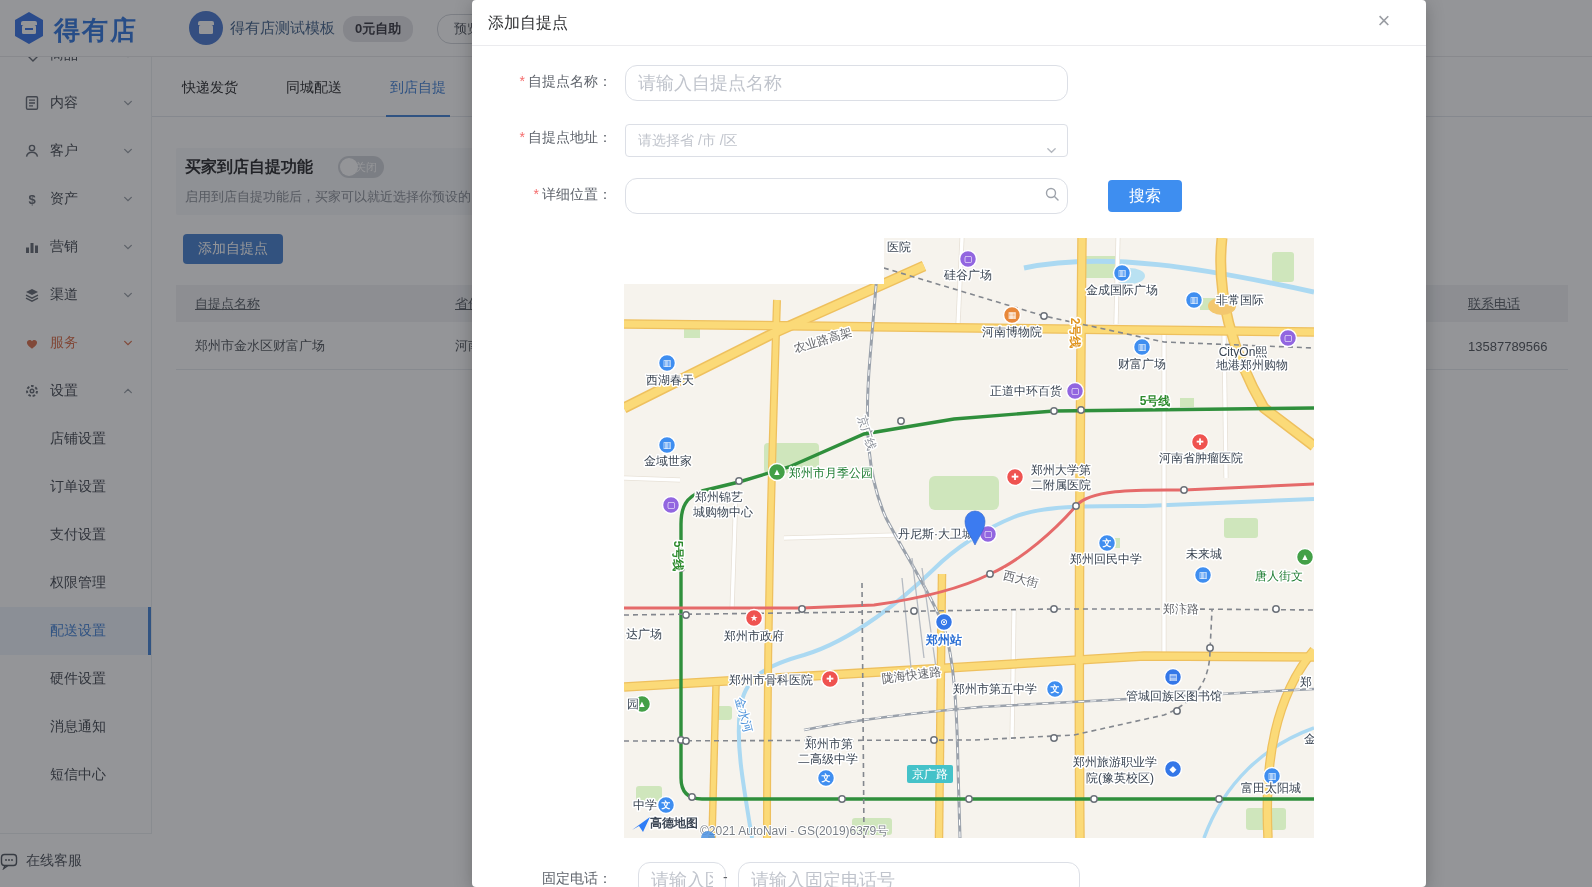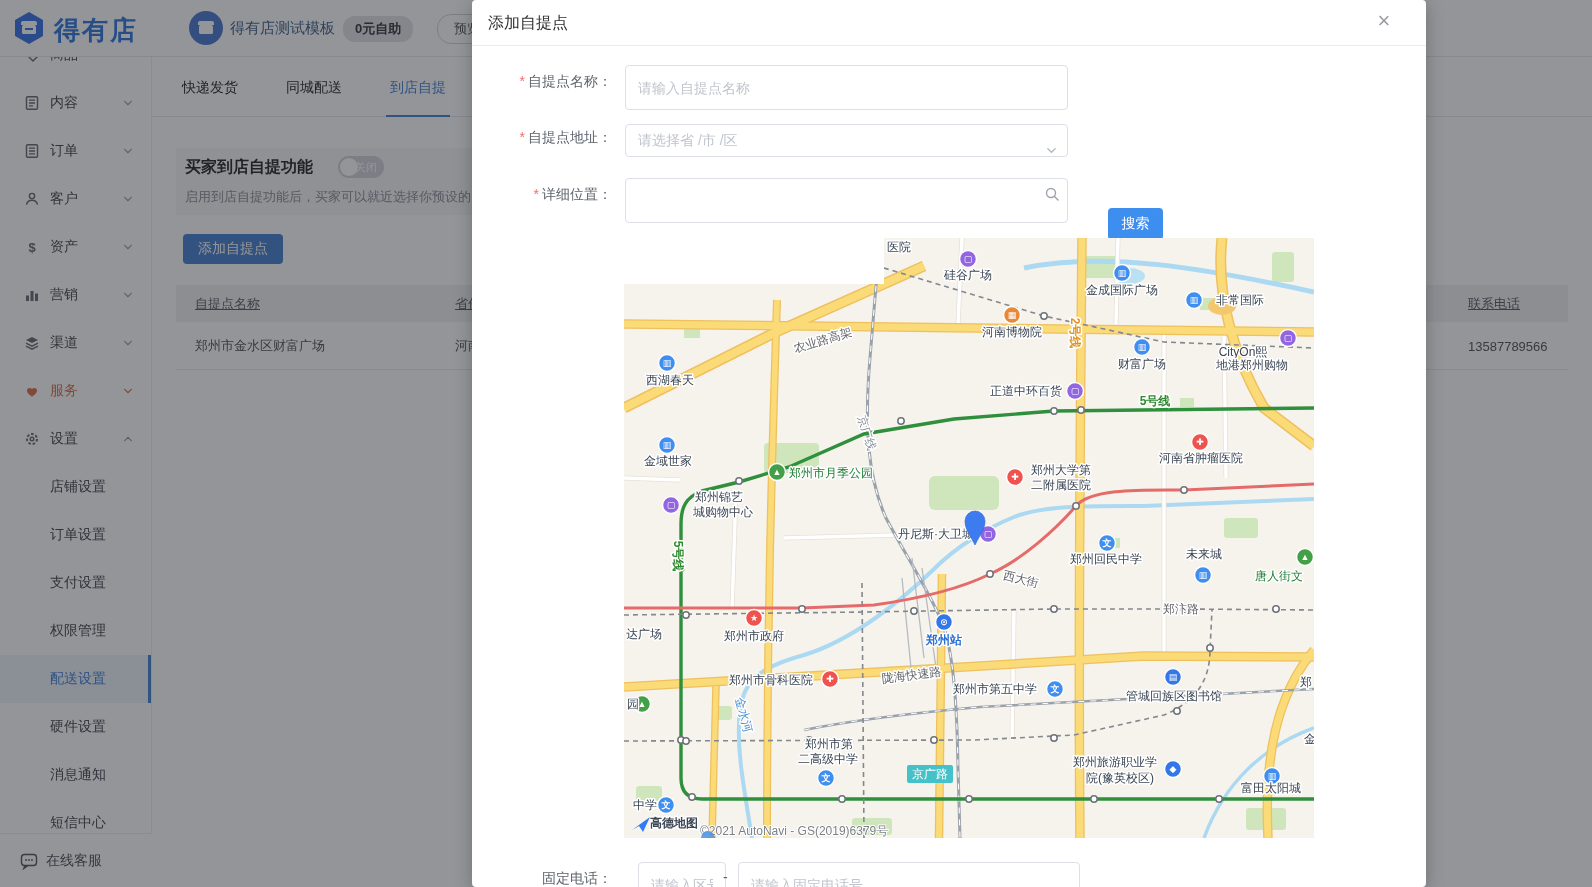--- a/index.html
+++ b/index.html
@@ -27,21 +27,21 @@
   .sb-item .ic { width:16px; height:16px; margin-right:10px; color:#6b7078; flex:none; }
   .sb-item .ic svg { width:16px; height:16px; display:block; }
   .sb-item .chev { position:absolute; right:18px; color:#9aa0a8; }
   .sb-item .chev svg { width:10px; height:10px; display:block; }
   .sb-item.accent, .sb-item.accent .ic, .sb-item.accent .chev { color:#dd7552; }
   .sb-child { position:relative; height:48px; display:flex; align-items:center; padding-left:50px;
               color:#4a4f57; font-size:14px; cursor:pointer; }
   .sb-child.active { background:#eef4fb; color:#4a87d8; }
   .sb-child.active::after { content:""; position:absolute; right:0; top:0; bottom:0; width:3px; background:#4a87d8; }
   .sb-footer { position:absolute; left:0; right:0; bottom:0; height:54px; background:#fff;
-               border-top:1px solid #eceef1; display:flex; align-items:center; padding-left:20px;
+               border-top:1px solid #eceef1; display:flex; align-items:center; padding-left:0;
                gap:8px; color:#565b63; font-size:14px; z-index:2; }
   .sb-footer .ic { width:18px; height:18px; color:#565b63; }
   .sb-footer .ic svg { width:18px; height:18px; display:block; }
 
   
   .main { position:absolute; left:152px; top:57px; right:0; bottom:0; background:#fff; }
   .tabbar { position:relative; height:60px; background:#fff; border-bottom:1px solid #e4e7ed;
             display:flex; align-items:center; padding-left:30px; gap:48px; }
   .tab { font-size:14px; color:#303133; height:60px; line-height:60px; cursor:pointer; position:relative; }
   .tab.active { color:#4a87d8; }
@@ -68,29 +68,29 @@
 
   
   .modal { position:fixed; left:472px; top:0; width:954px; height:887px; background:#fff;
            z-index:50; border-radius:4px; box-shadow:0 4px 18px rgba(0,0,0,.25); }
   .m-title { position:absolute; left:16px; top:13px; font-size:16px; color:#303133; }
   .m-close { position:absolute; left:898px; top:8px; width:28px; height:28px; font-size:22px;
              color:#9a9da3; text-align:center; line-height:26px; cursor:pointer; }
   .m-hr { position:absolute; left:0; top:45px; width:954px; height:1px; background:#ebebee; }
   .flabel { position:absolute; width:140px; text-align:right; font-size:14px; color:#5f646c; }
   .req { color:#f56c6c; margin-right:3px; }
-  .inp { position:absolute; height:45px; border:1px solid #dcdfe6; border-radius:4px; background:#fff;
-         font-size:14px; color:#606266; padding:0 12px; font-family:inherit; }
+  .inp { position:absolute; height:36px; border:1px solid #dcdfe6; border-radius:12px; background:#fff;
+         font-size:18px; color:#606266; padding:0 12px; font-family:inherit; }
   .inp::placeholder { color:#c0c4cc; }
   .sel { position:absolute; left:153px; width:443px; height:33px; border:1px solid #dcdfe6; border-radius:4px;
          background:#fff; font-size:14px; color:#c0c4cc; line-height:31px; padding:0 12px; cursor:pointer; }
   .sel .chev { position:absolute; right:10px; top:11px; color:#b4b8bf; }
   .search-ic { position:absolute; left:572px; top:186px; color:#9ea3ab; }
-  .search-btn { position:absolute; left:636px; top:180px; width:55px; height:32px; background:#3e8ef0;
-                color:#fff; font-size:14px; border:none; border-radius:4px; cursor:pointer;margin-top:28px; }
+  .search-btn { position:absolute; left:636px; top:180px; width:74px; height:32px; background:#3e8ef0;
+                color:#fff; font-size:16px; border:none; border-radius:4px; cursor:pointer; }
   .map-wrap { position:absolute; left:152px; top:238px; width:690px; height:600px; overflow:hidden; }
   .dash-sep { position:absolute; left:251px; top:869px; font-size:14px; color:#606266; }
 
   
   .ml { font-size:12px; fill:#3a4553; paint-order:stroke; stroke:#ffffff; stroke-width:3px;
         stroke-linejoin:round; font-family:"Liberation Sans","DejaVu Sans",sans-serif; }
   .ml.b { font-weight:bold; }
   .ml.gr { fill:#1f7d33; } .ml.mg { fill:#2e8b2e; } .ml.mo { fill:#e0951f; }
   .ml.rd { fill:#63656a; } .ml.wt { fill:#4a90d9; } .ml.rl { fill:#8b9099; }
   .ml.bl { fill:#2b6fd4; } .ml.bd { fill:#fff; stroke:none; }
@@ -143,34 +143,20 @@
           </span>
         </div>
         <div class="sb-item">
           <span class="ic">
             <svg viewBox="0 0 16 16">
               <rect x="2.5" y="1.8" width="11" height="12.4" rx="1.2" fill="none" stroke="currentColor" stroke-width="1.4"></rect>
               <path d="M5 5.2h6M5 8h6M5 10.8h4" stroke="currentColor" stroke-width="1.3"></path>
             </svg>
           </span>
           <span>内容</span>
-          <span class="chev">
-            <svg viewBox="0 0 12 12">
-              <path d="M2 4l4 4 4-4" fill="none" stroke="currentColor" stroke-width="1.5" stroke-linecap="round"></path>
-            </svg>
-          </span>
-        </div>
-        <div class="sb-item">
-          <span class="ic">
-            <svg viewBox="0 0 16 16">
-              <rect x="2.5" y="1.8" width="11" height="12.4" rx="1.2" fill="none" stroke="currentColor" stroke-width="1.4"></rect>
-              <path d="M5 5.2h6M5 8h6M5 10.8h6" stroke="currentColor" stroke-width="1.3"></path>
-            </svg>
-          </span>
-          <span>订单</span>
           <span class="chev">
             <svg viewBox="0 0 12 12">
               <path d="M2 4l4 4 4-4" fill="none" stroke="currentColor" stroke-width="1.5" stroke-linecap="round"></path>
             </svg>
           </span>
         </div>
         <div class="sb-item">
           <span class="ic">
             <svg viewBox="0 0 16 16">
               <circle cx="8" cy="5" r="2.6" fill="none" stroke="currentColor" stroke-width="1.4"></circle>

